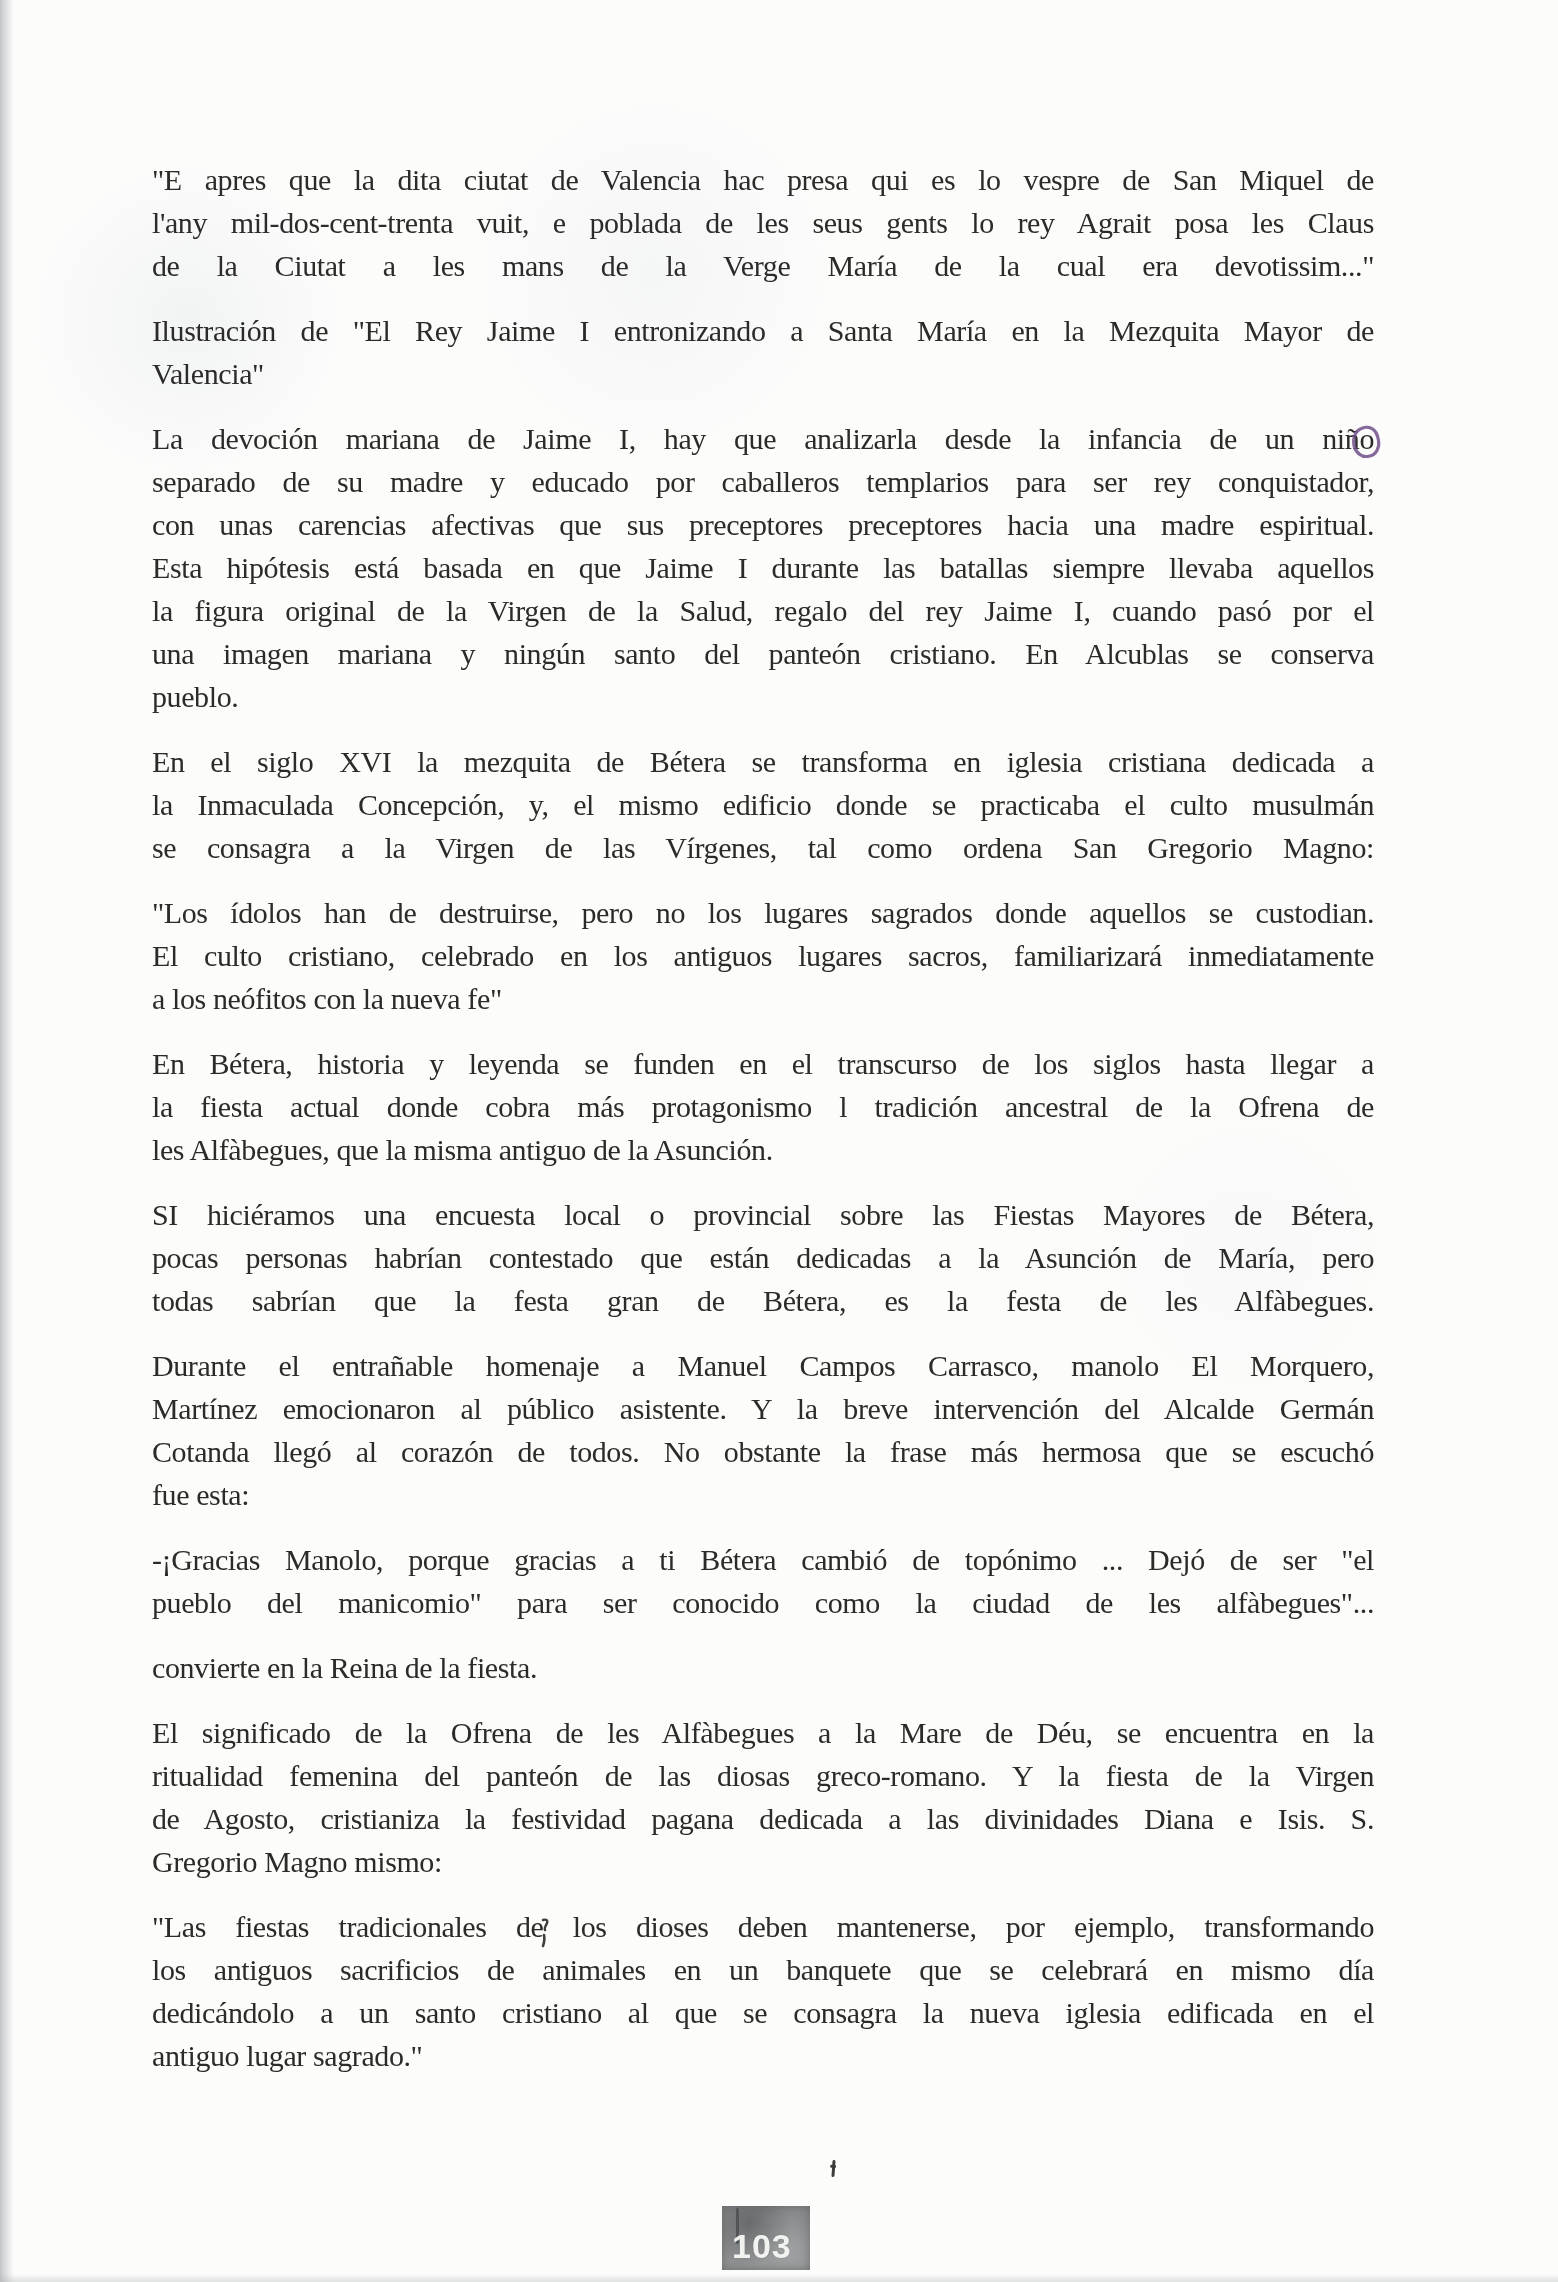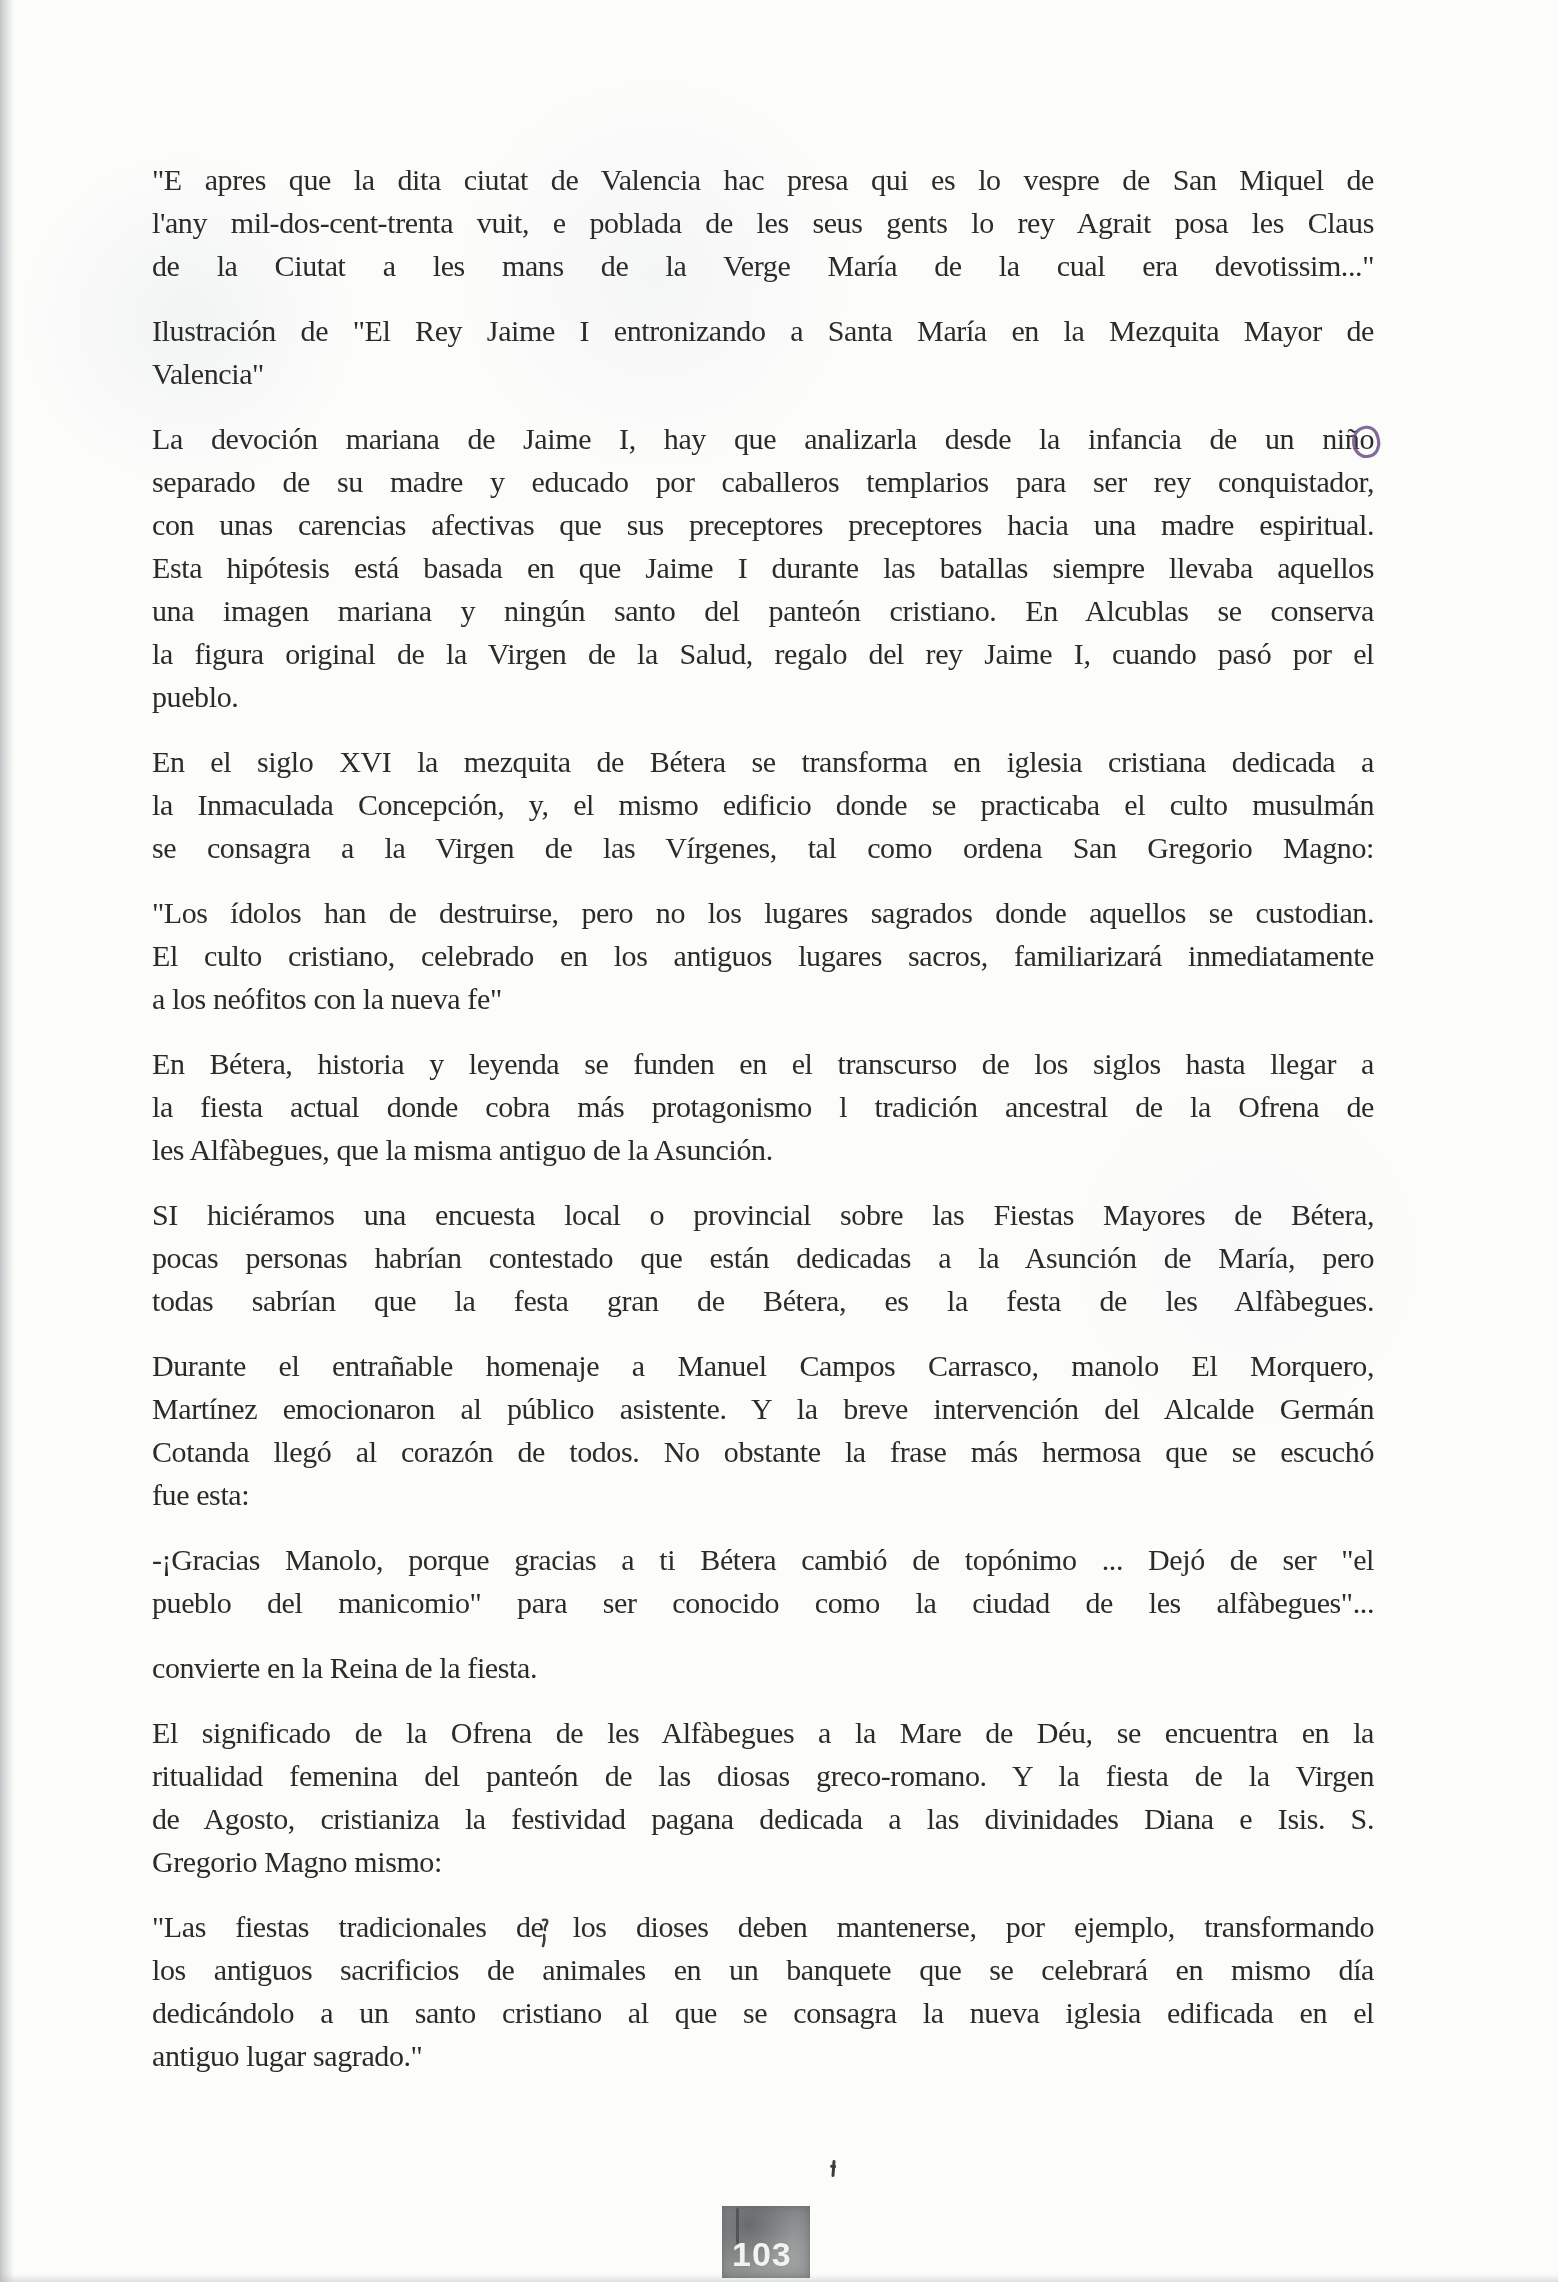--- a/index.html
+++ b/index.html
@@ -63,21 +63,21 @@
     transform: rotate(4deg);
     border-radius: 2px;
   }
   .pen-tick:after {
     content: ""; position: absolute; left: -2px; top: 5px;
     width: 6px; height: 3px; background: #3c3c3a; border-radius: 2px;
   }
   .page-number-box {
     position: absolute;
     left: 722px; top: 2206px;
-    width: 88px; height: 72px;
+    width: 88px; height: 64px;
     background:
       radial-gradient(circle at 30% 25%, rgba(60,62,63,0.45), rgba(60,62,63,0) 55%),
       radial-gradient(circle at 75% 70%, rgba(200,202,202,0.35), rgba(200,202,202,0) 60%),
       radial-gradient(circle at 85% 20%, rgba(120,122,123,0.5), rgba(120,122,123,0) 70%),
       #8f9293;
     box-shadow: inset 0 0 10px rgba(70,72,73,0.5);
   }
   .page-number-box .streak {
     position: absolute; left: 14px; top: 2px; width: 3px; height: 36px;
     background: #4a4c4d; opacity: 0.8; border-radius: 2px;
@@ -107,22 +107,22 @@
       </div>
       <div class="para">
         <div class="line">Ilustración de "El Rey Jaime I entronizando a Santa María en la Mezquita Mayor de</div>
         <div class="line natural">Valencia"</div>
       </div>
       <div class="para">
         <div class="line">La devoción mariana de Jaime I, hay que analizarla desde la infancia de un niño</div>
         <div class="line">separado de su madre y educado por caballeros templarios para ser rey conquistador,</div>
         <div class="line">con unas carencias afectivas que sus preceptores preceptores hacia una madre espiritual.</div>
         <div class="line">Esta hipótesis está basada en que Jaime I durante las batallas siempre llevaba aquellos</div>
+        <div class="line">la figura original de la Virgen de la Salud, regalo del rey Jaime I, cuando pasó por el</div>
         <div class="line">una imagen mariana y ningún santo del panteón cristiano. En Alcublas se conserva</div>
-        <div class="line">la figura original de la Virgen de la Salud, regalo del rey Jaime I, cuando pasó por el</div>
         <div class="line natural">pueblo.</div>
       </div>
       <div class="para">
         <div class="line">En el siglo XVI la mezquita de Bétera se transforma en iglesia cristiana dedicada a</div>
         <div class="line">la Inmaculada Concepción, y, el mismo edificio donde se practicaba el culto musulmán</div>
         <div class="line">se consagra a la Virgen de las Vírgenes, tal como ordena San Gregorio Magno:</div>
       </div>
       <div class="para">
         <div class="line">"Los ídolos han de destruirse, pero no los lugares sagrados donde aquellos se custodian.</div>
         <div class="line">El culto cristiano, celebrado en los antiguos lugares sacros, familiarizará inmediatamente</div>

